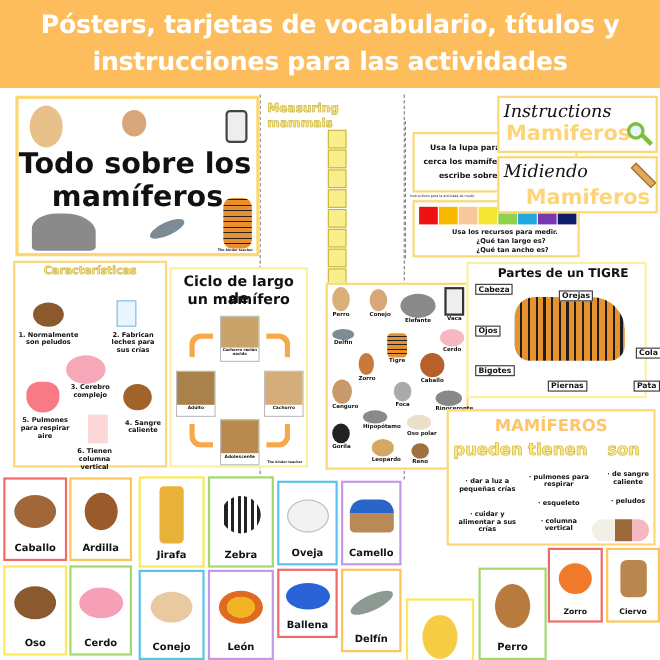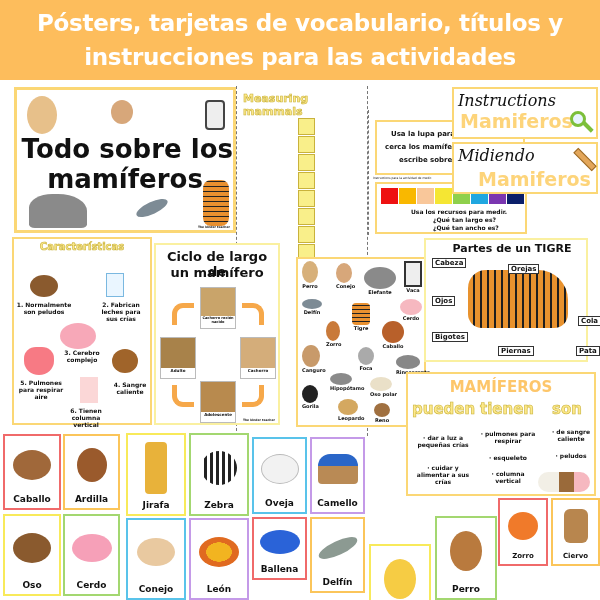--- a/index.html
+++ b/index.html
@@ -76,21 +76,21 @@
 <div class="card" style="left:452px;top:142px;width:146px;height:52px;border-width:2px">
   <div style="position:absolute;left:4px;top:2px;font-family:'DejaVu Serif',serif;font-style:italic;font-size:16px;color:#111">Midiendo</div>
   <div class="orangeword" style="position:absolute;left:24px;top:24px;font-size:19px">Mamiferos</div>
   <div style="position:absolute;left:118px;top:12px;width:26px;height:7px;background:#e3a65a;border:1px solid #9a6a2a;transform:rotate(45deg)"></div>
 </div>
 
 <div class="card" style="left:14px;top:87px;width:222px;height:146px;border-width:3px">
   <div class="abs blob" style="left:10px;top:6px;width:30px;height:38px;background:#e7c08a"></div>
   <div class="abs blob" style="left:94px;top:10px;width:22px;height:24px;background:#d7a77a"></div>
   <div class="abs" style="left:188px;top:10px;width:20px;height:30px;background:#eee;border:2px solid #444;border-radius:4px"></div>
-  <div class="t" style="left:0;width:216px;text-align:right;top:44px;font-size:26px;line-height:30px">Todo sobre los</div>
+  <div class="t" style="left:0;width:216px;text-align:left;top:44px;font-size:26px;line-height:30px">Todo sobre los</div>
   <div class="t" style="left:0;width:216px;text-align:center;top:74px;font-size:26px;line-height:30px">mamíferos</div>
   <div class="abs" style="left:12px;top:104px;width:58px;height:34px;background:#8a8a8a;border-radius:40% 50% 10% 10%"></div>
   <div class="abs" style="left:118px;top:112px;width:34px;height:12px;background:#7d8b95;border-radius:50%;transform:rotate(-25deg)"></div>
   <div class="abs" style="left:186px;top:90px;width:26px;height:46px;background:repeating-linear-gradient(0deg,#e89030 0 4px,#222 4px 5px);border-radius:8px"></div>
   <div class="small" style="right:3px;bottom:1px;font-size:3px">The kinder teacher</div>
 </div>
 
 <div class="card" style="left:12px;top:237px;width:140px;height:188px;border-width:2px">
   <div class="outline" style="position:absolute;left:0;width:136px;text-align:center;top:2px;font-size:10px">Características</div>
   <div class="abs blob" style="left:16px;top:36px;width:28px;height:22px;background:#8a5a2e"></div>

